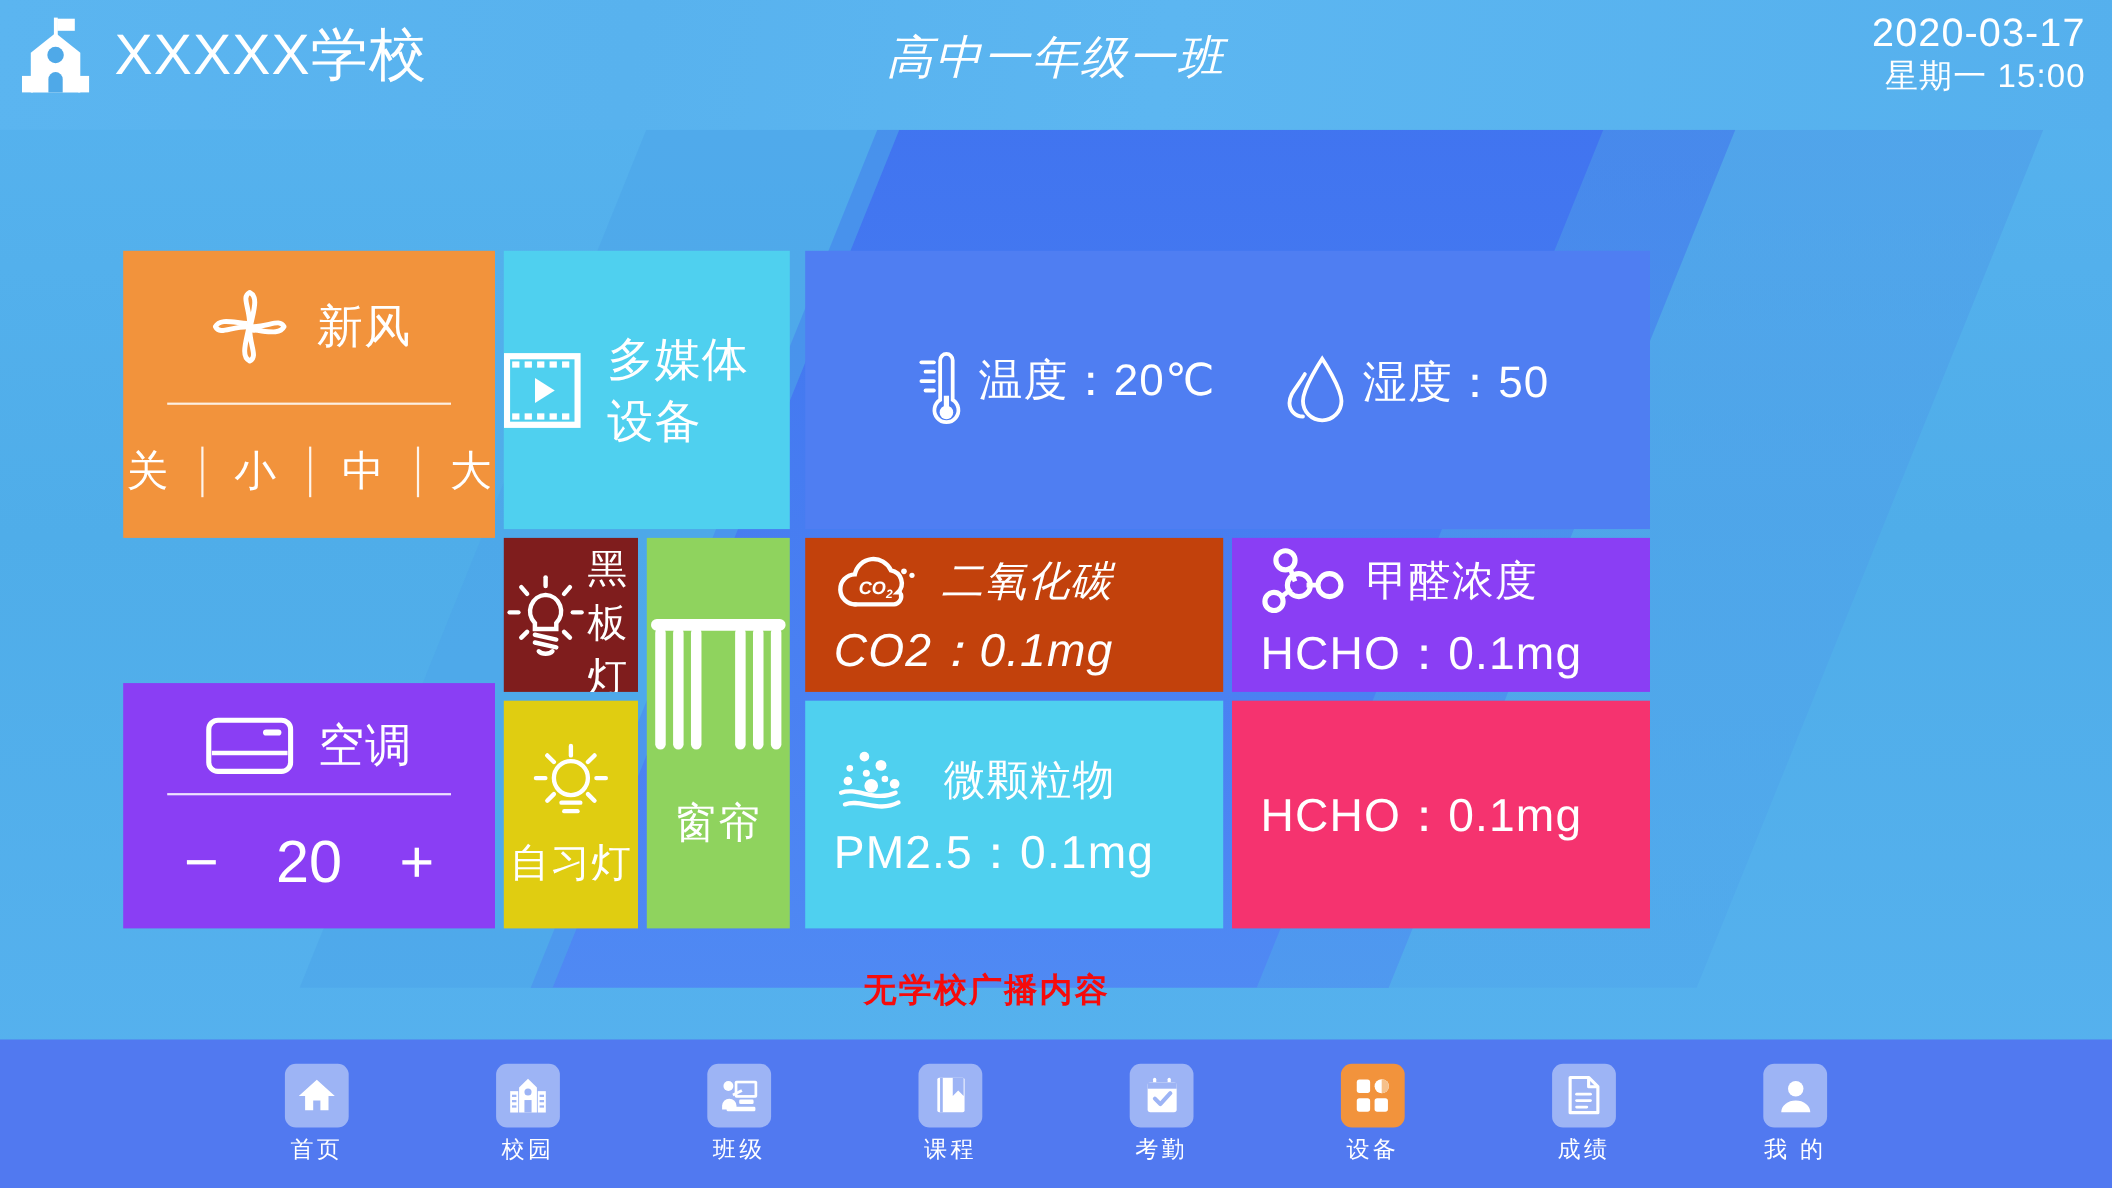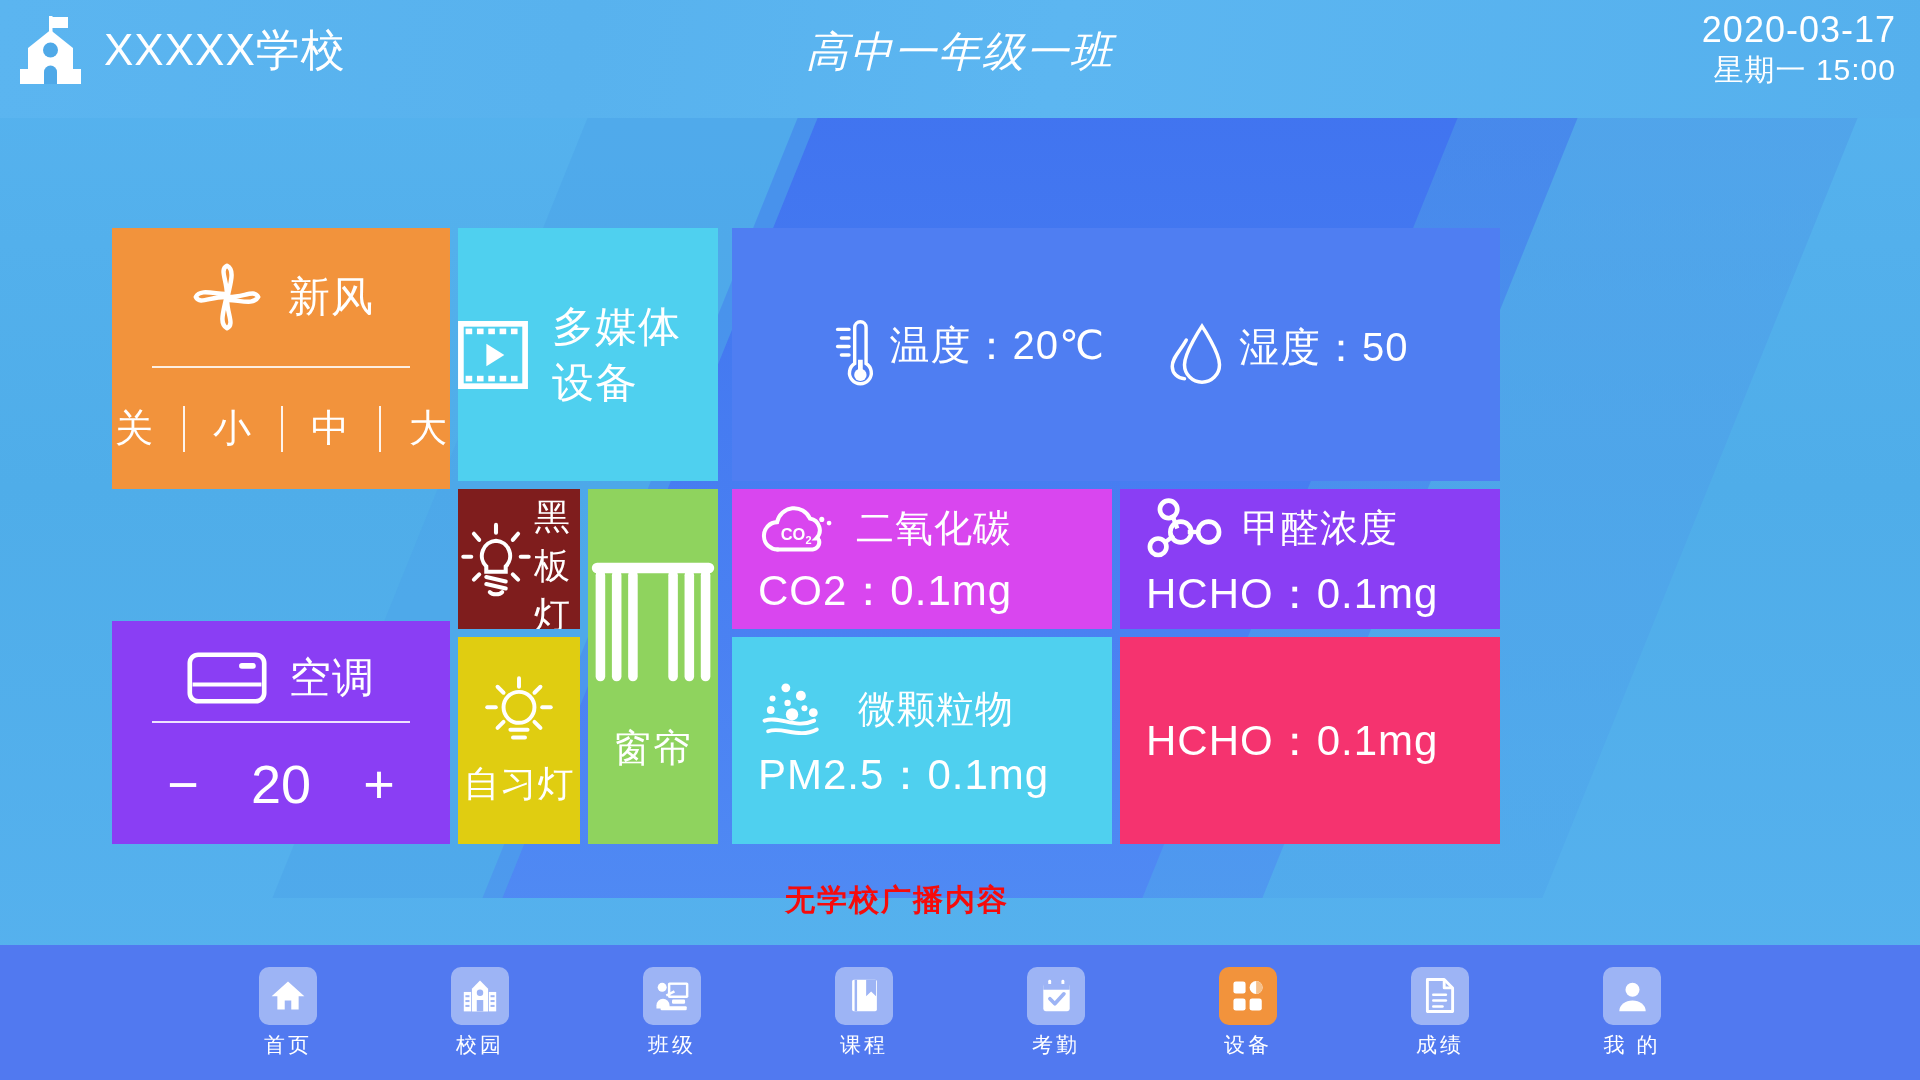--- a/index.html
+++ b/index.html
@@ -42,21 +42,21 @@
   }
 
   
   .header {
     position:absolute; top:0; left:0; width:1920px; height:118px;
     background:linear-gradient(100deg,#5bb5f0 0%,#58b2ee 30%,#5cb6f1 55%,#55b0ed 100%);
     z-index:5;
   }
   .hdr-left { position:absolute; left:20px; top:14px; display:flex; align-items:center; gap:18px; }
   .school-icon { width:66px; height:72px; display:block; }
-  .school-name { color:#fff; font-size:44px; letter-spacing:1px; line-height:1; font-weight:400; }
+  .school-name { color:#fff; font-size:52px; letter-spacing:1px; line-height:1; font-weight:400; }
   .hdr-center {
     position:absolute; left:0; right:0; top:24px; text-align:center;
     color:#fff; font-size:42px; letter-spacing:2px;font-style:italic;
   }
   .hdr-right {
     position:absolute; right:24px; top:8px; text-align:right;
     color:#fff; line-height:1.22;
   }
   .hdr-date { font-size:36px; letter-spacing:1px; }
   .hdr-time { font-size:30px; letter-spacing:1px; }
@@ -125,21 +125,21 @@
   
   .t-env {
     grid-column:8/11; grid-row:1;
     background:#4f7ef2;
     display:flex; align-items:center; justify-content:center; gap:62px;
   }
   .env-item { display:flex; gap:16px; }
   .env-text { color:#fff; font-size:40px; letter-spacing:1px; }
 
   
-  .t-co2 { grid-column:8; grid-row:3/5; background:#d946ef; }
+  .t-co2 { grid-column:8; grid-row:3/5; background:#c2410c;font-style:italic; }
   .t-hcho { grid-column:10; grid-row:3/5; background:#8a3ef4; }
   .t-pm { grid-column:8; grid-row:6; background:#4fd0ef; }
   .t-tvoc { grid-column:10; grid-row:6; background:#f5336f; }
   .sensor {
     display:flex; flex-direction:column; justify-content:center;
     padding-left:26px; gap:6px;
   }
   .sensor-head { display:flex; align-items:center; gap:16px; }
   .sensor-title { color:#fff; font-size:38px; letter-spacing:1px; }
   .sensor-value { color:#fff; font-size:42px; letter-spacing:1px; }

